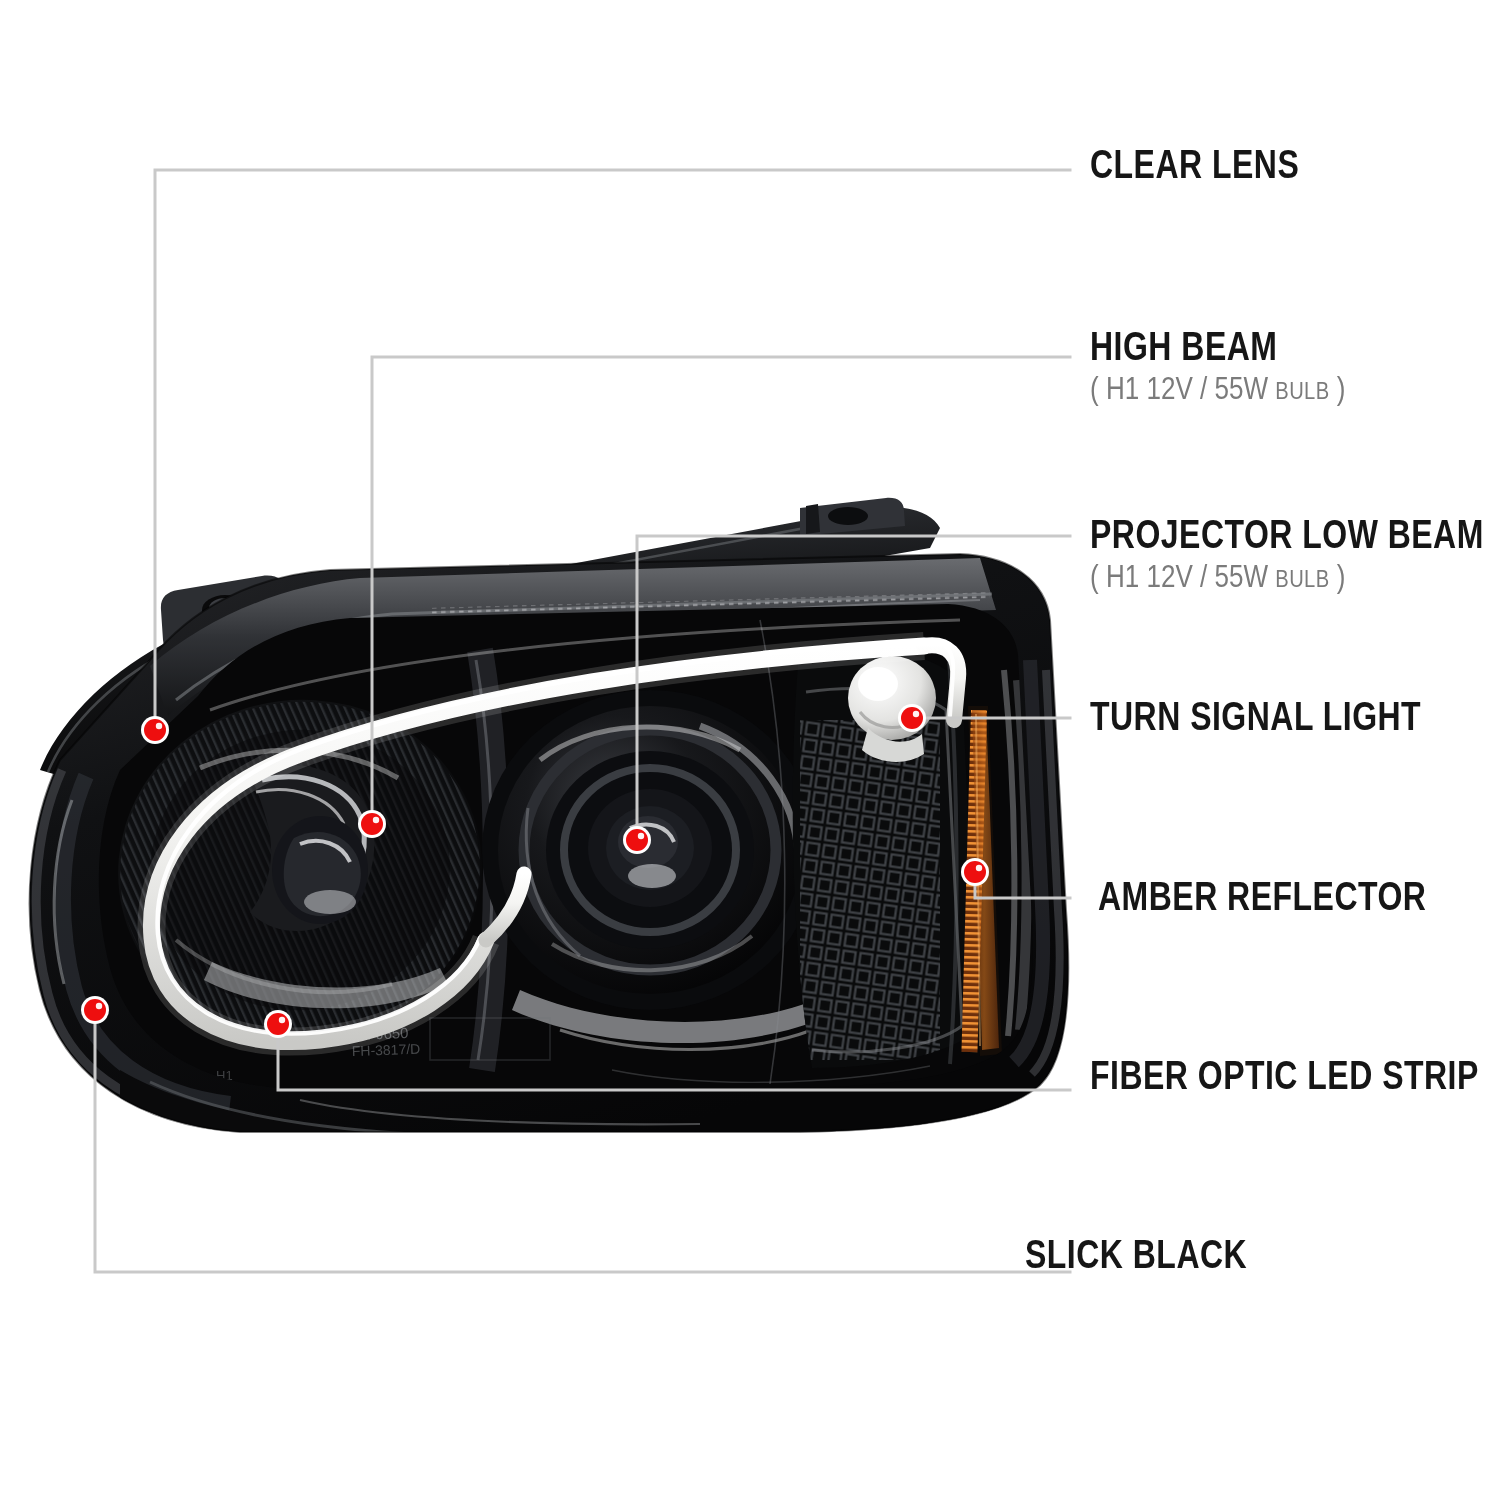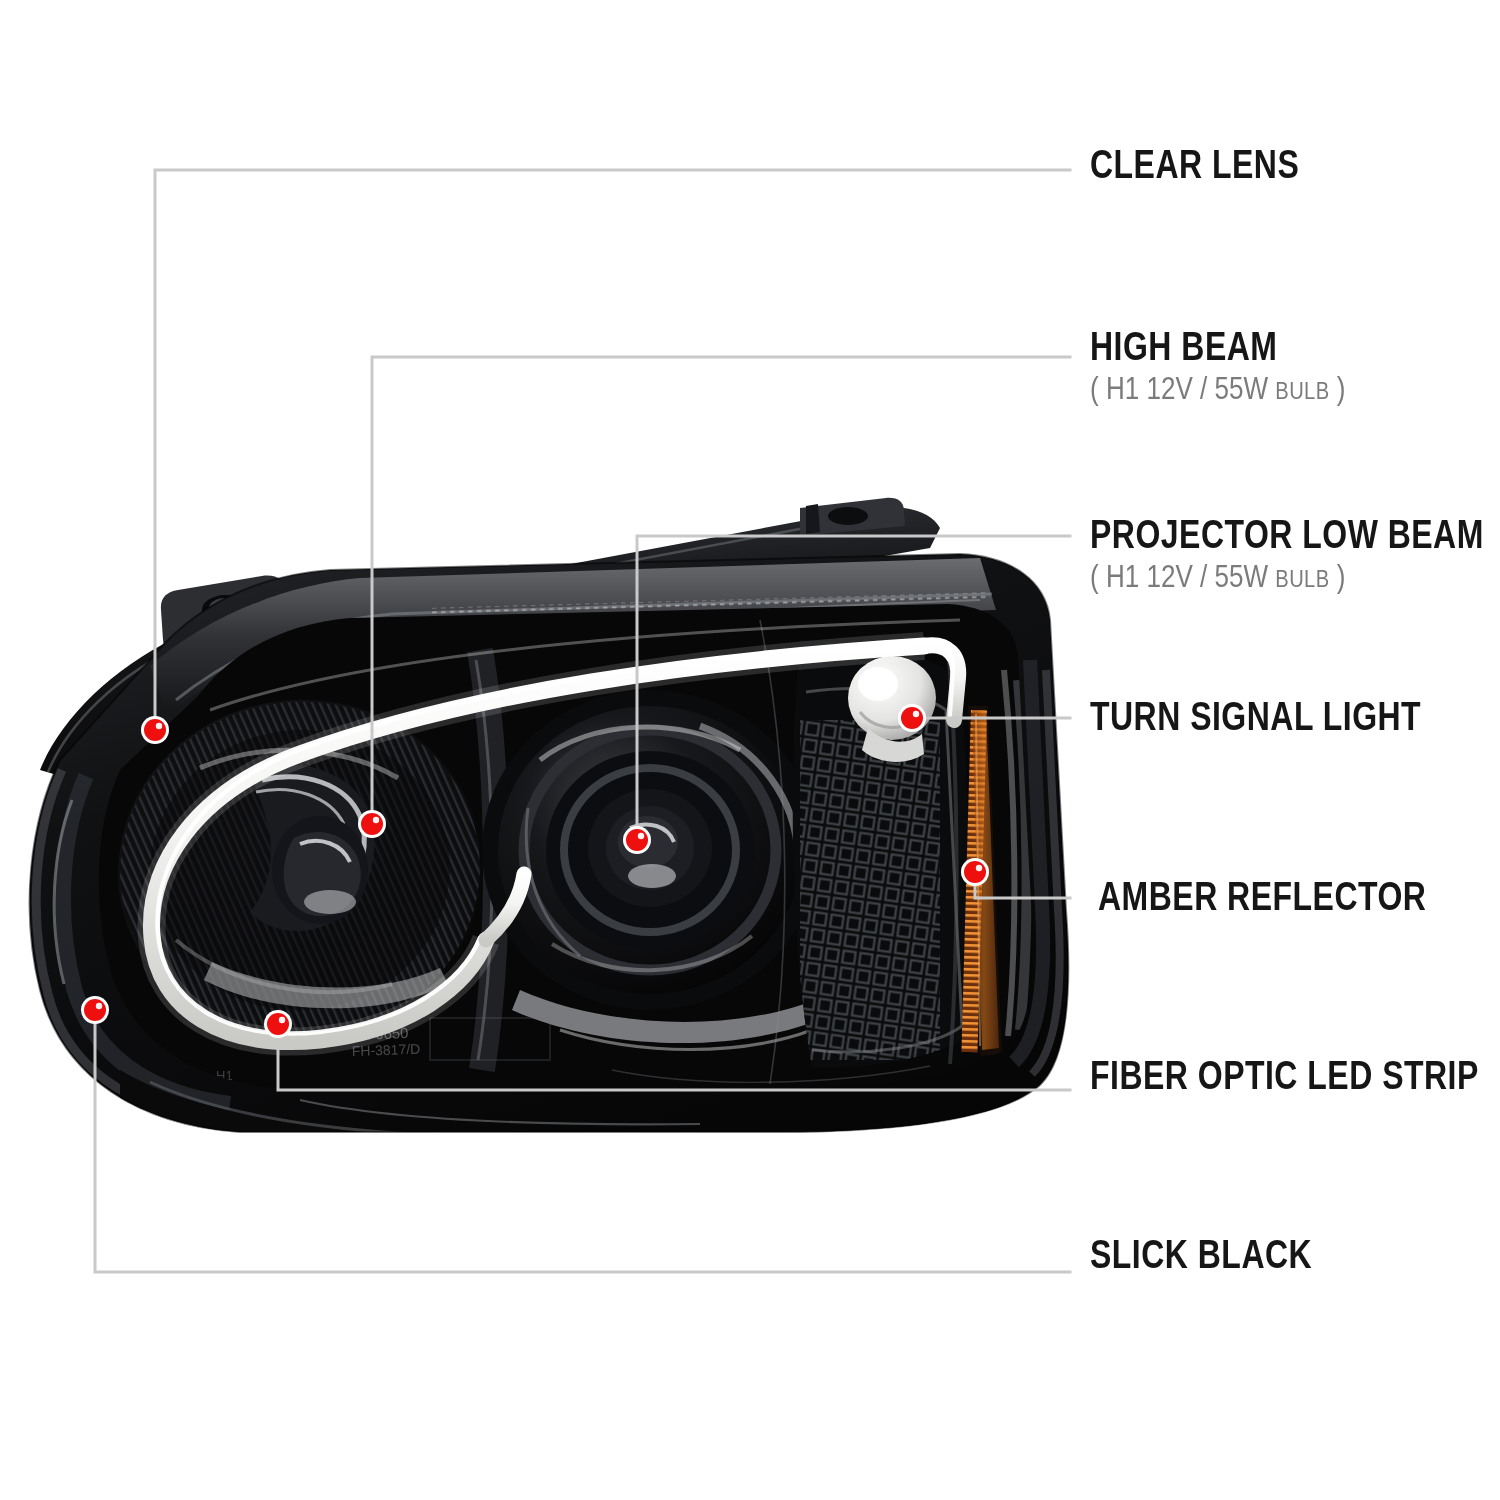--- a/index.html
+++ b/index.html
@@ -427,17 +427,17 @@
   </div>
 
   <div class="label-block" id="lb-4" style="left: 1090px; top: 874px; margin-left: 8px;">
     <div class="label-main">AMBER REFLECTOR</div>
   </div>
 
   <div class="label-block" id="lb-5" style="left: 1090px; top: 1053px;">
     <div class="label-main">FIBER OPTIC LED STRIP</div>
   </div>
 
-  <div class="label-block" id="lb-6" style="left: 1090px; top: 1232px;">
+  <div class="label-block" id="lb-6" style="left: 1025px; top: 1232px;">
     <div class="label-main">SLICK BLACK</div>
   </div>
 
 </div>
 
 </body></html>

